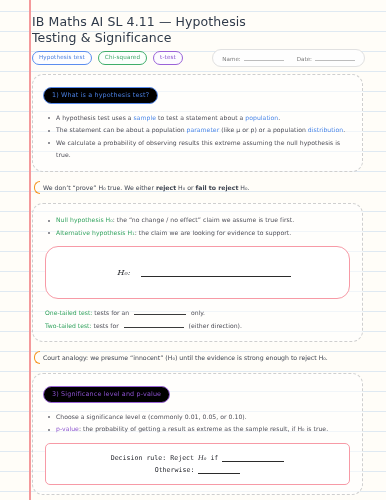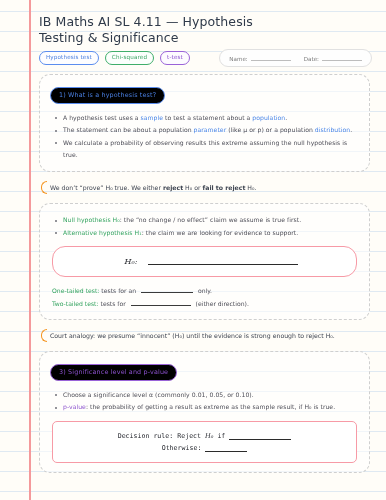--- a/index.html
+++ b/index.html
@@ -31,21 +31,21 @@
     position: absolute;
     top: 0; bottom: 0;
     left: 29px;
     width: 1.5px;
     background: #f4999b;
   }
 
   
   #sheet {
     position: absolute;
-    left: 29px; top: 0;
+    left: 22px; top: 0;
     width: 357px; height: 464px;
     box-sizing: border-box;
     padding: 14px 14px 0 8px;
   }
 
   
   .doc-title {
     font-family: "DejaVu Sans", sans-serif;
     font-size: 12.5px;
     line-height: 15.5px;
@@ -167,24 +167,24 @@
   .answer-box {
     border: 1.2px solid #f79aa6;
     border-radius: 13px;
     background: #ffffff;
     margin: 7px 2px 0 2px;
     padding: 7px 12px;
     box-sizing: border-box;
   }
   .ans-line {
     display: flex;
-    align-items: flex-start;
+    align-items: center;
     justify-content: center;
     gap: 10px;
-    margin: 3px 0;
+    margin: 14px 0;
   }
   .ans-label {
     font-family: "DejaVu Serif", serif;
     font-size: 8px;
     color: #22242a;
     min-width: 26px;
     text-align: right;
   }
   .ans-rule {
     display: inline-block;

